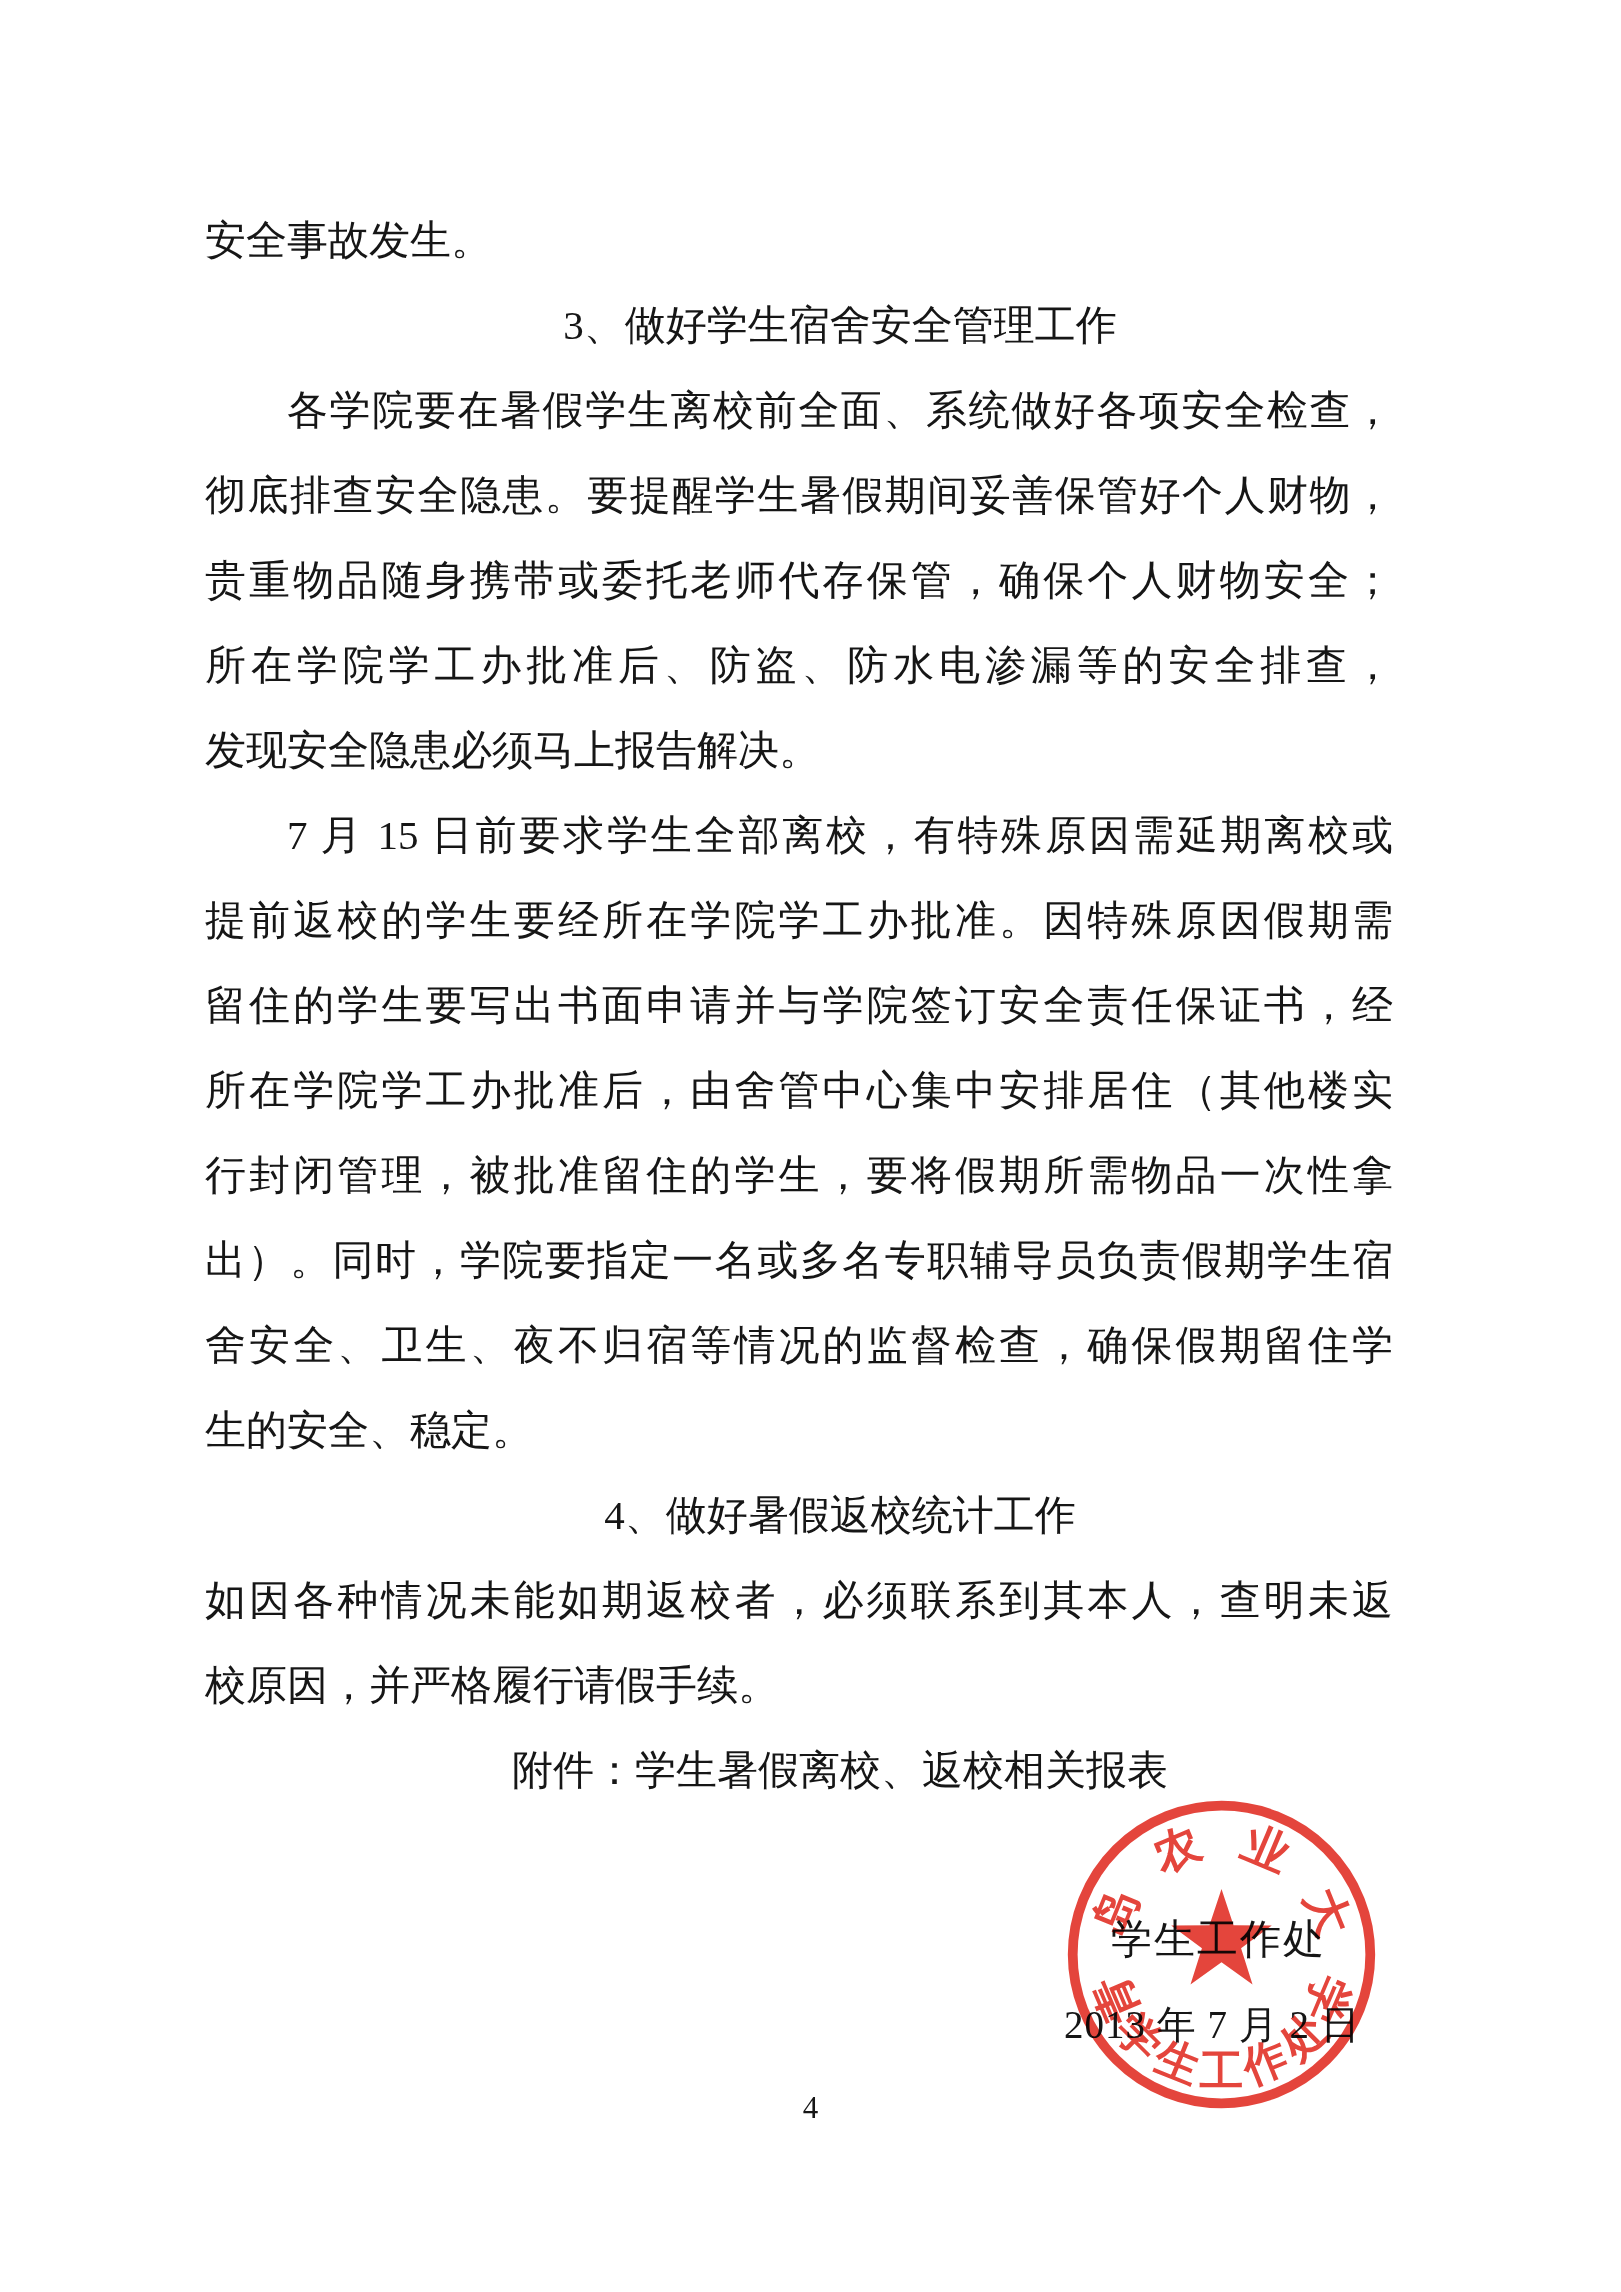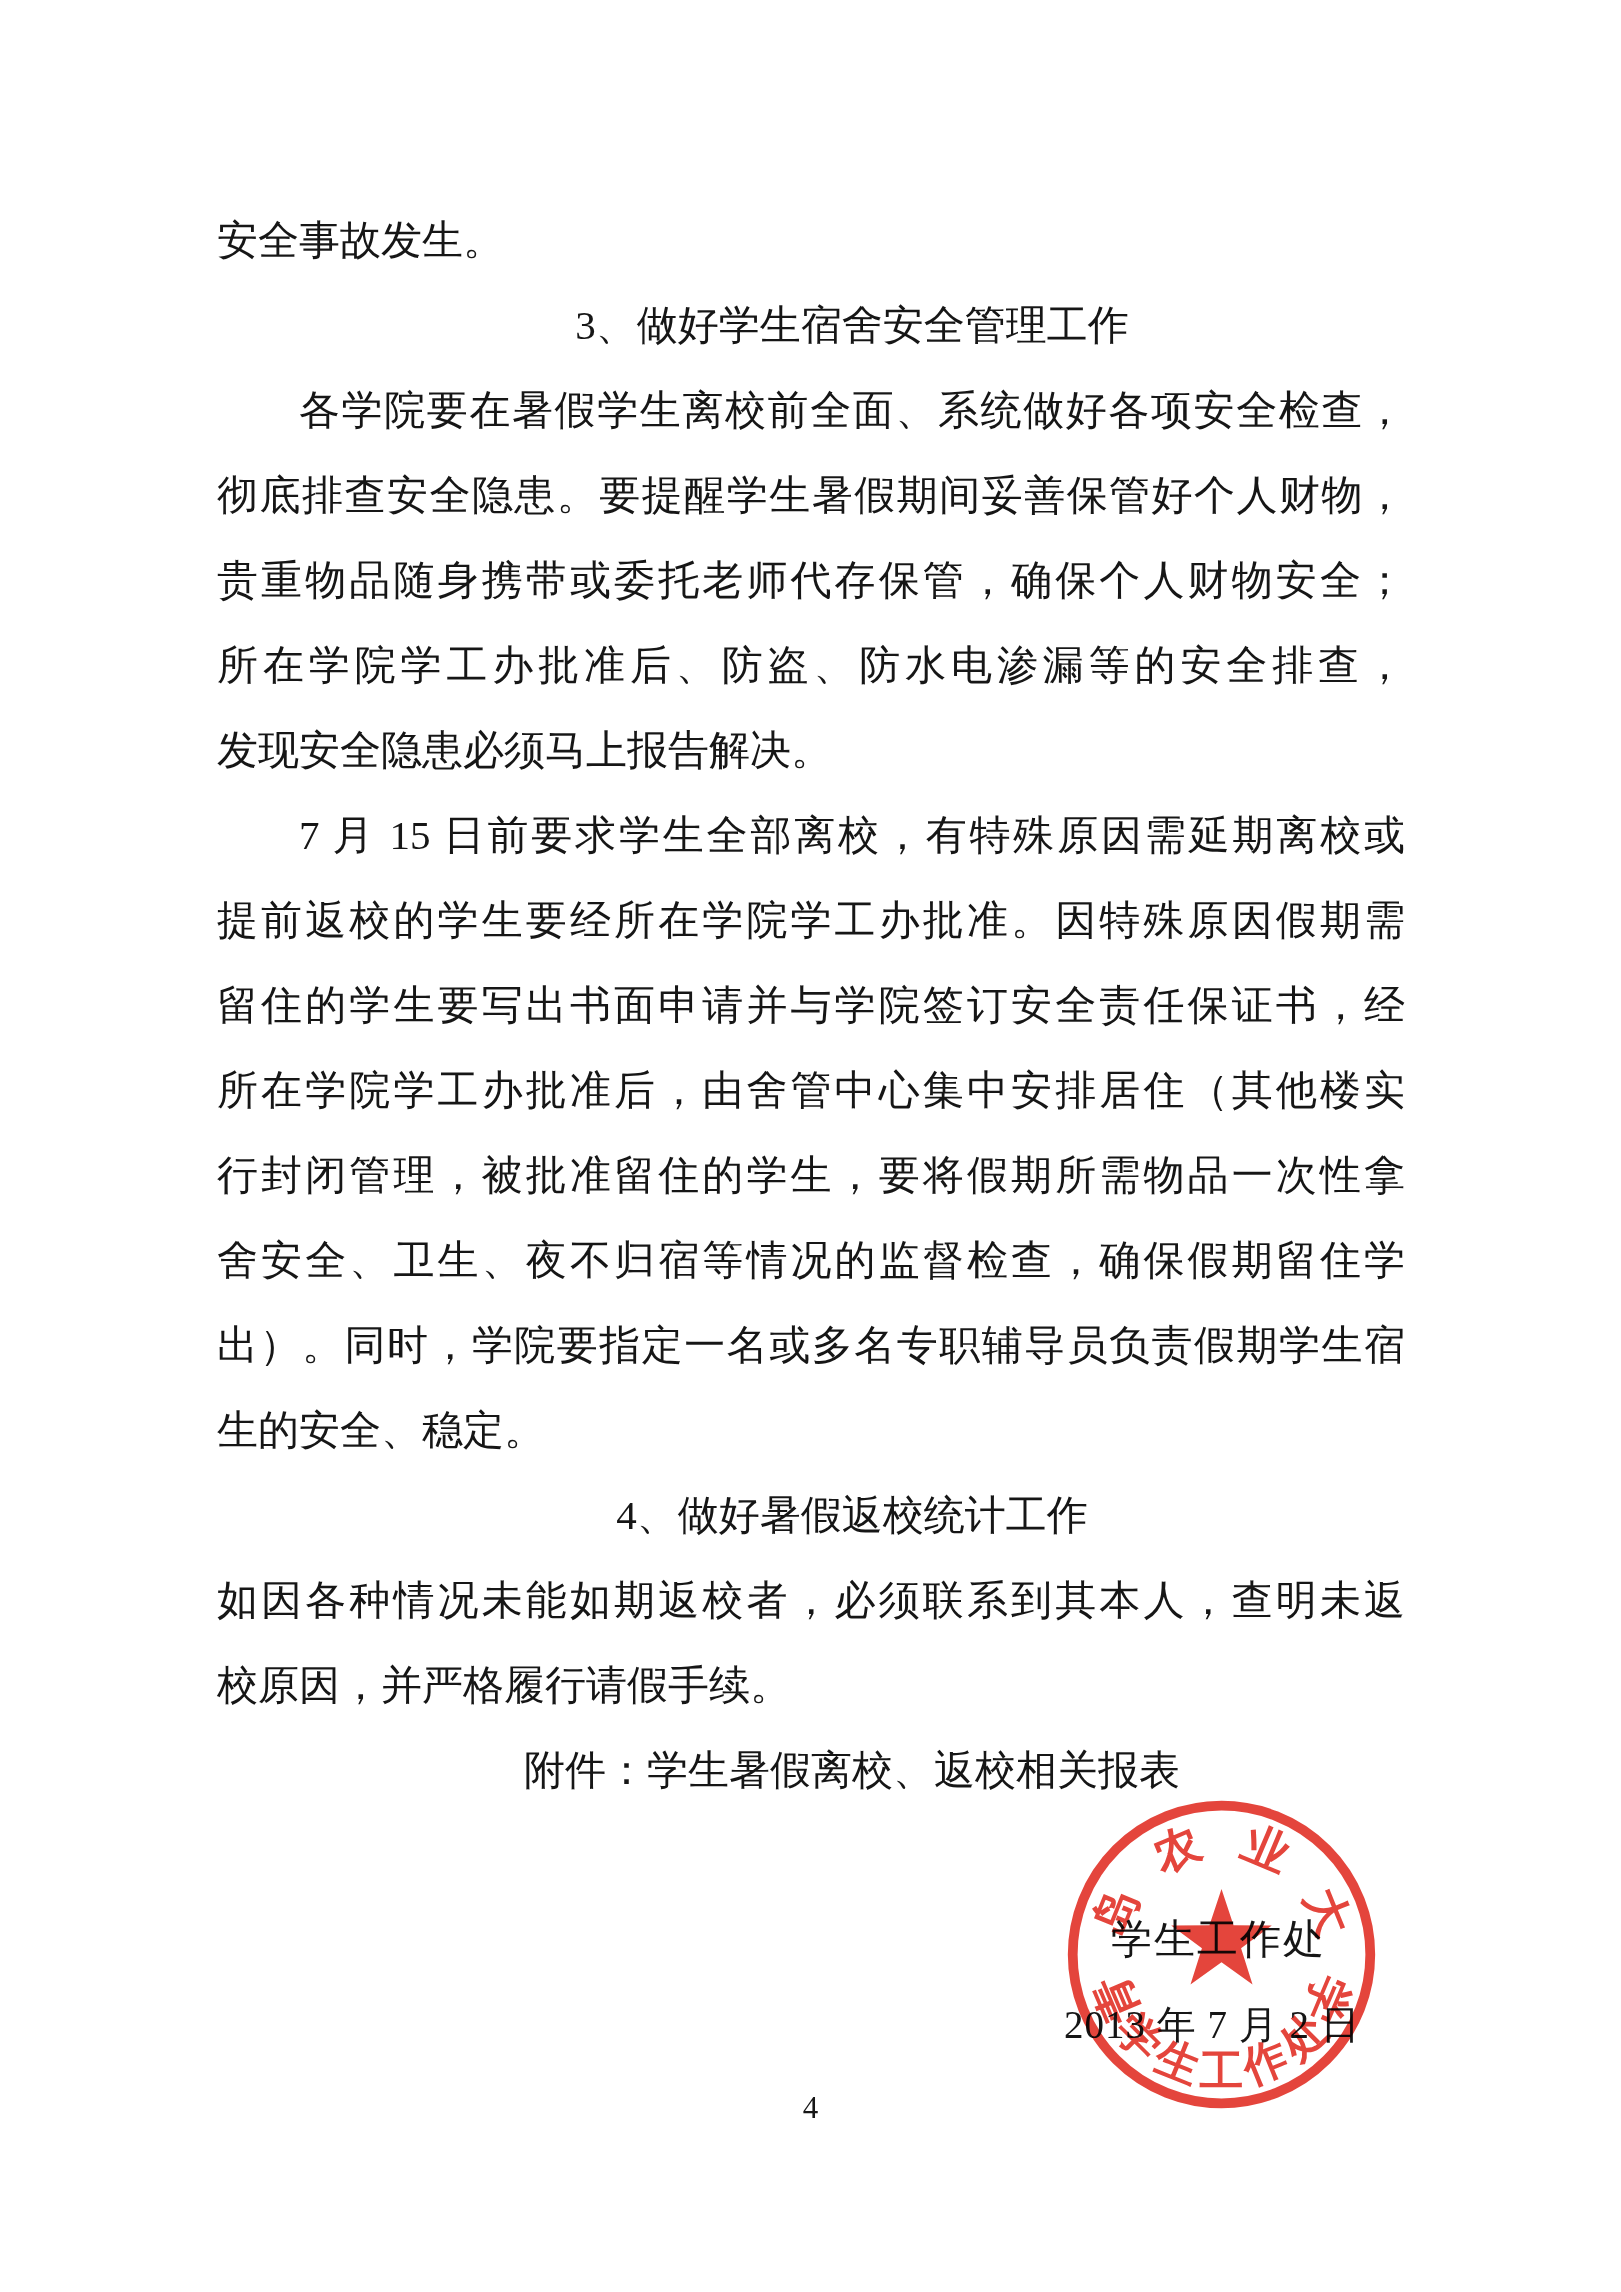--- a/index.html
+++ b/index.html
@@ -6,21 +6,21 @@
   #page{
     position:relative;
     width:1621px;height:2293px;
     background:#ffffff;
     overflow:hidden;
     font-family:"Liberation Serif","DejaVu Serif",serif;
     color:#161616;
   }
   #body-text{
     position:absolute;
-    left:217px;top:198px;width:1188px;
+    left:205px;top:198px;width:1188px;
   }
   .line{
     height:85px;
     line-height:85px;
     font-size:41px;
     white-space:nowrap;
     letter-spacing:0;
   }
   .just{
     white-space:normal;
@@ -79,22 +79,22 @@
     <div class="line indent2 just">各学院要在暑假学生离校前全面、系统做好各项安全检查，</div>
     <div class="line just">彻底排查安全隐患。要提醒学生暑假期间妥善保管好个人财物，</div>
     <div class="line just">贵重物品随身携带或委托老师代存保管，确保个人财物安全；</div>
     <div class="line just">所在学院学工办批准后、防盗、防水电渗漏等的安全排查，</div>
     <div class="line end">发现安全隐患必须马上报告解决。</div>
     <div class="line indent2 just">7 月 15 日前要求学生全部离校，有特殊原因需延期离校或</div>
     <div class="line just">提前返校的学生要经所在学院学工办批准。因特殊原因假期需</div>
     <div class="line just">留住的学生要写出书面申请并与学院签订安全责任保证书，经</div>
     <div class="line just">所在学院学工办批准后，由舍管中心集中安排居住（其他楼实</div>
     <div class="line just">行封闭管理，被批准留住的学生，要将假期所需物品一次性拿</div>
+    <div class="line just">出）。同时，学院要指定一名或多名专职辅导员负责假期学生宿</div>
     <div class="line just">舍安全、卫生、夜不归宿等情况的监督检查，确保假期留住学</div>
-    <div class="line just">出）。同时，学院要指定一名或多名专职辅导员负责假期学生宿</div>
     <div class="line end">生的安全、稳定。</div>
     <div class="line indent2 end">4、做好暑假返校统计工作</div>
     <div class="line just">如因各种情况未能如期返校者，必须联系到其本人，查明未返</div>
     <div class="line end">校原因，并严格履行请假手续。</div>
     <div class="line indent2 end">附件：学生暑假离校、返校相关报表</div>
   </div>
 
   <div class="signature">学生工作处</div>
   <div class="sig-date">2013 年 7 月 2 日</div>
   <div class="page-number">4</div>

